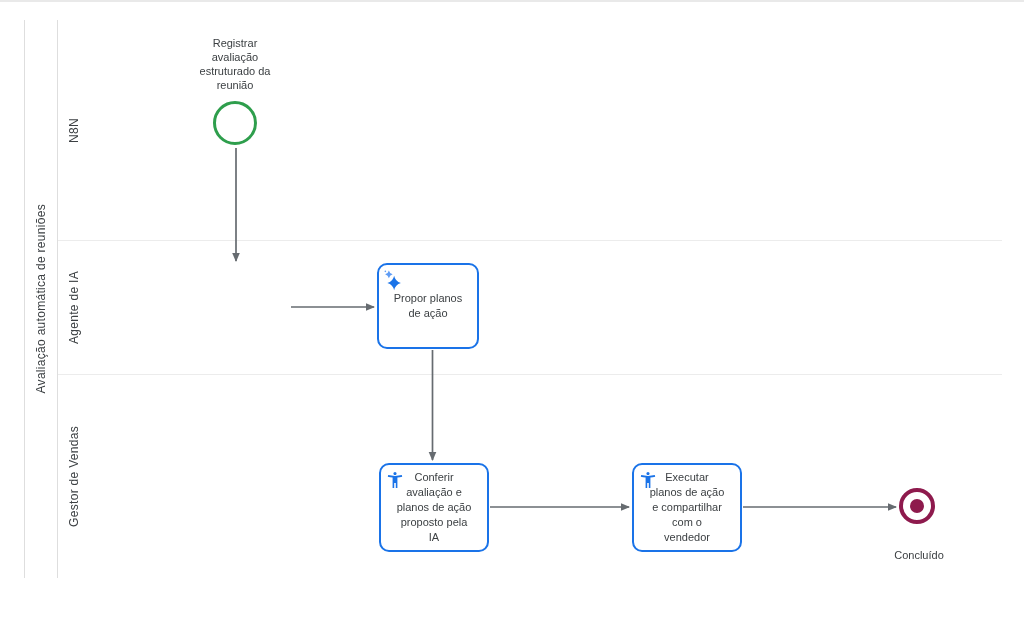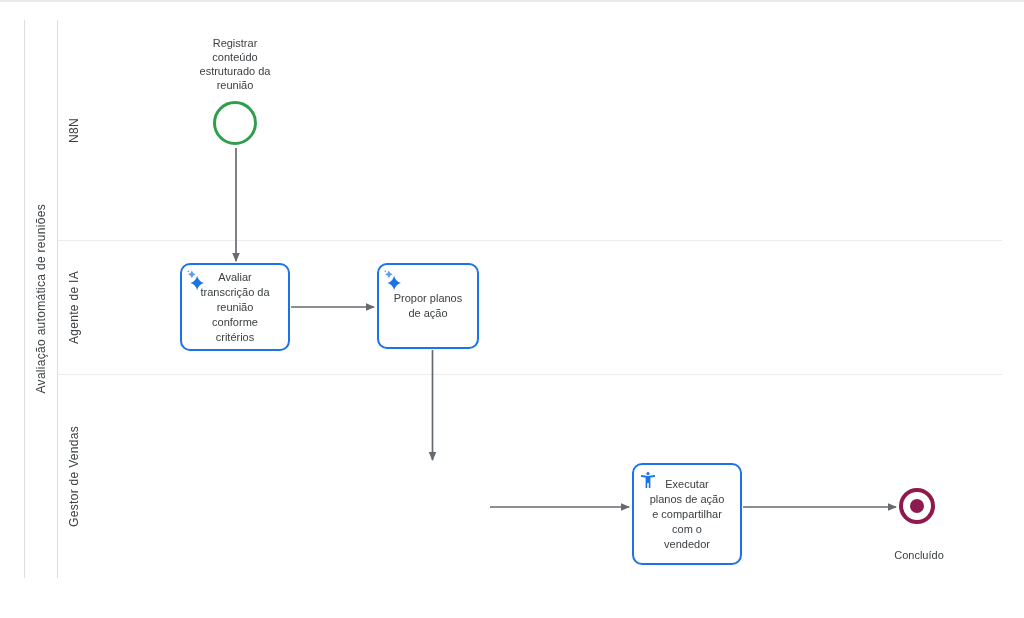--- a/index.html
+++ b/index.html
@@ -55,21 +55,21 @@
     display: flex; align-items: center; justify-content: center;
     text-align: center;
     padding: 4px 14px;
     font-size: 11px;
     line-height: 15px;
     color: var(--text, #3c4043);
   }
   .t1 { left: 180px; top: 263px; width: 110px; height: 88px; }
   .t2 { left: 377px; top: 263px; width: 102px; height: 86px; }
   .t3 { left: 379px; top: 463px; width: 110px; height: 89px; }
-  .t4 { left: 632px; top: 463px; width: 110px; height: 102px; }
+  .t4 { left: 632px; top: 463px; width: 110px; height: 89px; }
   .task-icon { position: absolute; }
   .sparkle { top: 4px; left: 5px; width: 18px; height: 23px; }
   .person  { top: 5px; left: 6px; width: 16px; height: 19px; }
   .spark-big   { fill: var(--icon-blue, #1a73e8); }
   .spark-small { fill: var(--icon-blue-light, #5e9cf5); }
   .person-fill { fill: var(--icon-blue, #1a73e8); }
   .task-label { position: relative; }
 
   .start-event {
     position: absolute; left: 213px; top: 101px;
@@ -141,41 +141,39 @@
         <path class="arrow-head" d="M0 0 L9.5 4 L0 8 Z"></path>
       </marker>
     </defs>
     <path class="flow-line" marker-end="url(#arr)" d="M236 148 L236 261"></path>
     <path class="flow-line" marker-end="url(#arr)" d="M291 307 L374 307"></path>
     <path class="flow-line" marker-end="url(#arr)" d="M432.5 350 L432.5 460"></path>
     <path class="flow-line" marker-end="url(#arr)" d="M490 507 L629 507"></path>
     <path class="flow-line" marker-end="url(#arr)" d="M743 507 L896 507"></path>
   </svg>
 
-  <div class="node-label start-label">Registrar conteúdo estruturado da reunião</div>
+  <div class="node-label start-label">Registrar avaliação estruturado da reunião</div>
   <div class="start-event"></div>
 
-  <div class="task t1">
-    <svg class="task-icon sparkle" viewBox="0 0 24 28">
-      <path class="spark-small" d="M6.5 0.5 Q7.4 4.6 11.5 5.8 Q7.4 7 6.5 11.1 Q5.6 7 1.5 5.8 Q5.6 4.6 6.5 0.5 Z"></path>
-      <circle class="spark-small" cx="1.8" cy="1.8" r="1.1"></circle>
-      <path class="spark-big" d="M13.5 7.5 Q15 15 22.5 17.2 Q15 19.4 13.5 27 Q12 19.4 4.5 17.2 Q12 15 13.5 7.5 Z"></path>
-    </svg>
-    <div class="task-label">Avaliar transcrição da reunião conforme critérios</div>
-  </div>
 
   <div class="task t2">
     <svg class="task-icon sparkle" viewBox="0 0 24 28">
       <path class="spark-small" d="M6.5 0.5 Q7.4 4.6 11.5 5.8 Q7.4 7 6.5 11.1 Q5.6 7 1.5 5.8 Q5.6 4.6 6.5 0.5 Z"></path>
       <circle class="spark-small" cx="1.8" cy="1.8" r="1.1"></circle>
       <path class="spark-big" d="M13.5 7.5 Q15 15 22.5 17.2 Q15 19.4 13.5 27 Q12 19.4 4.5 17.2 Q12 15 13.5 7.5 Z"></path>
     </svg>
     <div class="task-label">Propor planos de ação</div>
   </div>
 
+  <div class="task t3">
+    <svg class="task-icon person" viewBox="2 1 20 21">
+      <path class="person-fill" d="M20.5 6c-2.61.7-5.67 1-8.5 1s-5.89-.3-8.5-1L3 8c1.86.5 4 .83 6 1v13h2v-6h2v6h2V9c2-.17 4.14-.5 6-1l-.5-2zM12 6c1.1 0 2-.9 2-2s-.9-2-2-2-2 .9-2 2 .9 2 2 2z"></path>
+    </svg>
+    <div class="task-label">Conferir avaliação e planos de ação proposto pela IA</div>
+  </div>
 
   <div class="task t4">
     <svg class="task-icon person" viewBox="2 1 20 21">
       <path class="person-fill" d="M20.5 6c-2.61.7-5.67 1-8.5 1s-5.89-.3-8.5-1L3 8c1.86.5 4 .83 6 1v13h2v-6h2v6h2V9c2-.17 4.14-.5 6-1l-.5-2zM12 6c1.1 0 2-.9 2-2s-.9-2-2-2-2 .9-2 2 .9 2 2 2z"></path>
     </svg>
     <div class="task-label">Executar planos de ação e compartilhar com o vendedor</div>
   </div>
 
   <div class="end-event">
     <div class="end-dot"></div>

